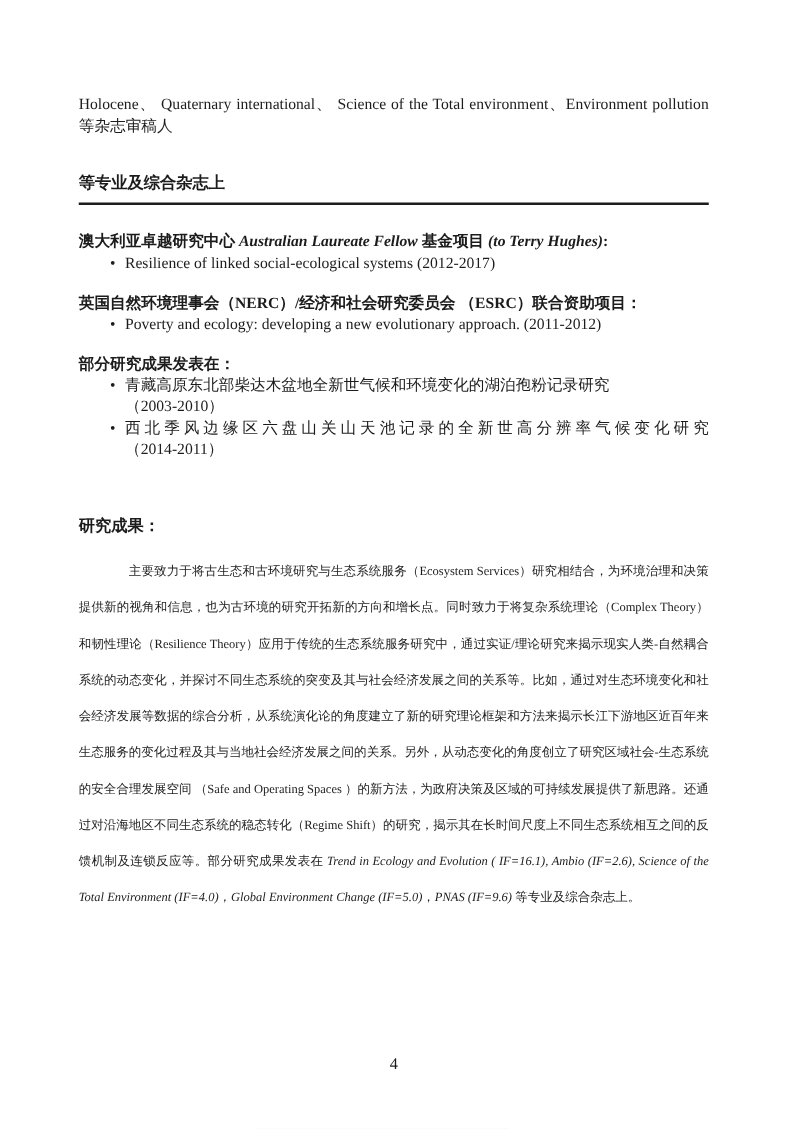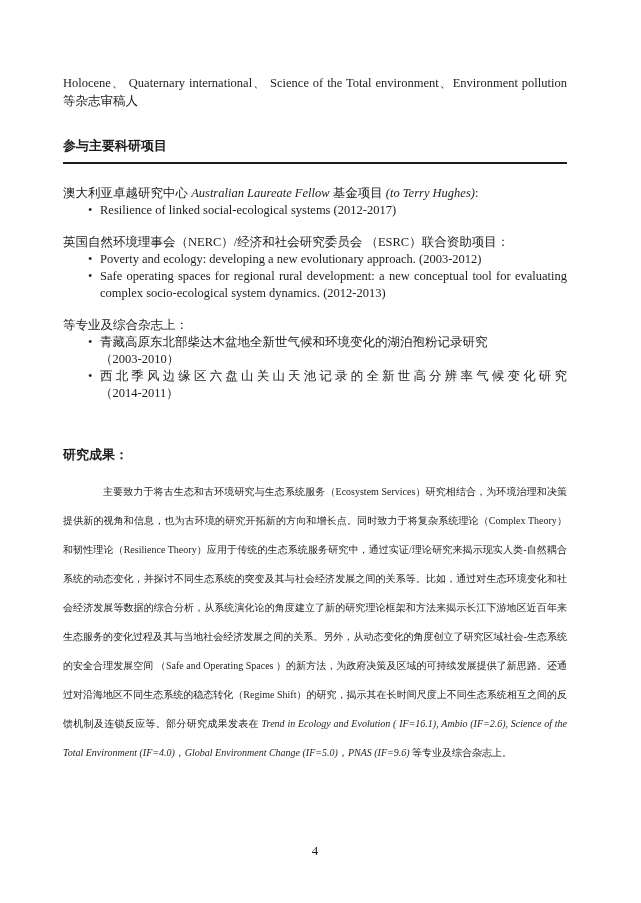--- a/index.html
+++ b/index.html
@@ -36,20 +36,21 @@
     font-size: 13px;
     font-weight: bold;
     line-height: 16px;
   }
   .group { margin-top: 14px; }
   .group.first { margin-top: 20px; }
   .group-title {
     font-size: 12.5px;
     line-height: 18px;
     margin: 0;
+    font-weight: bold;
   }
   ul.bullets {
     margin: 0; padding: 0;
     list-style: none;
   }
   ul.bullets li {
     position: relative;
     padding-left: 37px;
     font-size: 12.5px;
     line-height: 17px;
@@ -92,46 +93,43 @@
 </style>
 </head>
 <body>
 
 <div class="sheet">
   <div class="content">
 
     <p class="intro">Holocene、 Quaternary international、 Science of the Total environment、Environment pollution 等杂志审稿人</p>
 
     <div class="section-heading-wrap">
-      <h2 class="section-heading">参与主要科研项目</h2>
+      <h2 class="section-heading">等专业及综合杂志上</h2>
     </div>
 
     <div class="group first">
       <p class="group-title"><span>澳大利亚卓越研究中心 </span><span class="i">Australian Laureate Fellow</span><span> 基金项目 </span><span class="i">(to Terry Hughes)</span><span>:</span></p>
       <ul class="bullets">
         <li>
           <span class="line">Resilience of linked social-ecological systems  (2012-2017)</span>
         </li>
       </ul>
     </div>
 
     <div class="group">
       <p class="group-title"><span>英国自然环境理事会（NERC）/经济和社会研究委员会 （ESRC）联合资助项目：</span></p>
       <ul class="bullets">
         <li>
-          <span class="line">Poverty and ecology: developing a new evolutionary approach. (2003-2012)</span>
-        </li>
-        <li>
-          <span class="line">Safe operating spaces for regional rural development: a new conceptual tool for evaluating complex socio-ecological system dynamics. (2012-2013)</span>
+          <span class="line">Poverty and ecology: developing a new evolutionary approach. (2011-2012)</span>
         </li>
       </ul>
     </div>
 
     <div class="group">
-      <p class="group-title"><span>等专业及综合杂志上：</span></p>
+      <p class="group-title"><span>部分研究成果发表在：</span></p>
       <ul class="bullets">
         <li>
           <span class="line">青藏高原东北部柴达木盆地全新世气候和环境变化的湖泊孢粉记录研究</span>
           <span class="line">（2003-2010）</span>
         </li>
         <li>
           <span class="line spread">西北季风边缘区六盘山关山天池记录的全新世高分辨率气候变化研究</span>
           <span class="line">（2014-2011）</span>
         </li>
       </ul>

